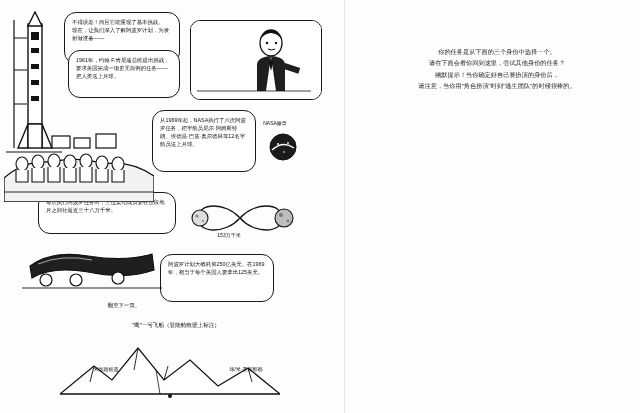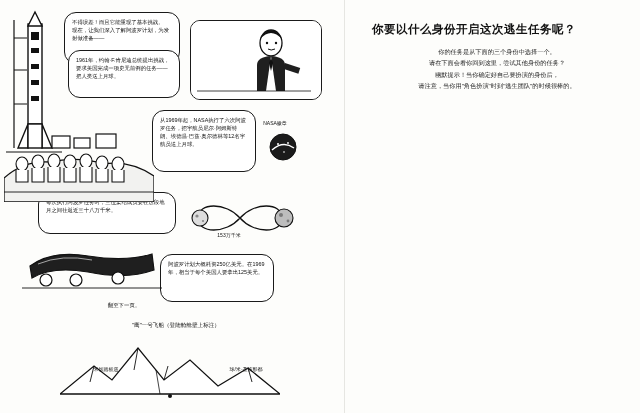--- a/index.html
+++ b/index.html
@@ -256,21 +256,20 @@
     </svg>
 
     <div class="label-small lab-left">米饭踏板道</div>
     <div class="label-small lab-right">球/米·圣彼那都</div>
   </div>
 
   <div class="spread-divider"></div>
 
   <div class="right-page">
 
-    <div class="r-title">你要以什么身份开启这次逃生任务呢？</div>
 
     <div class="r-sub">
       <span class="line">你的任务是从下面的三个身份中选择一个。</span>
       <span class="line">请在下面会看你回到这里，尝试其他身份的任务？</span>
       <span class="line">幽默提示！当你确定好自己要扮演的身份后，</span>
       <span class="line">请注意，当你用"角色扮演"时到"逃生团队"的时候很棒的。</span>
     </div>
 
   </div>
 

